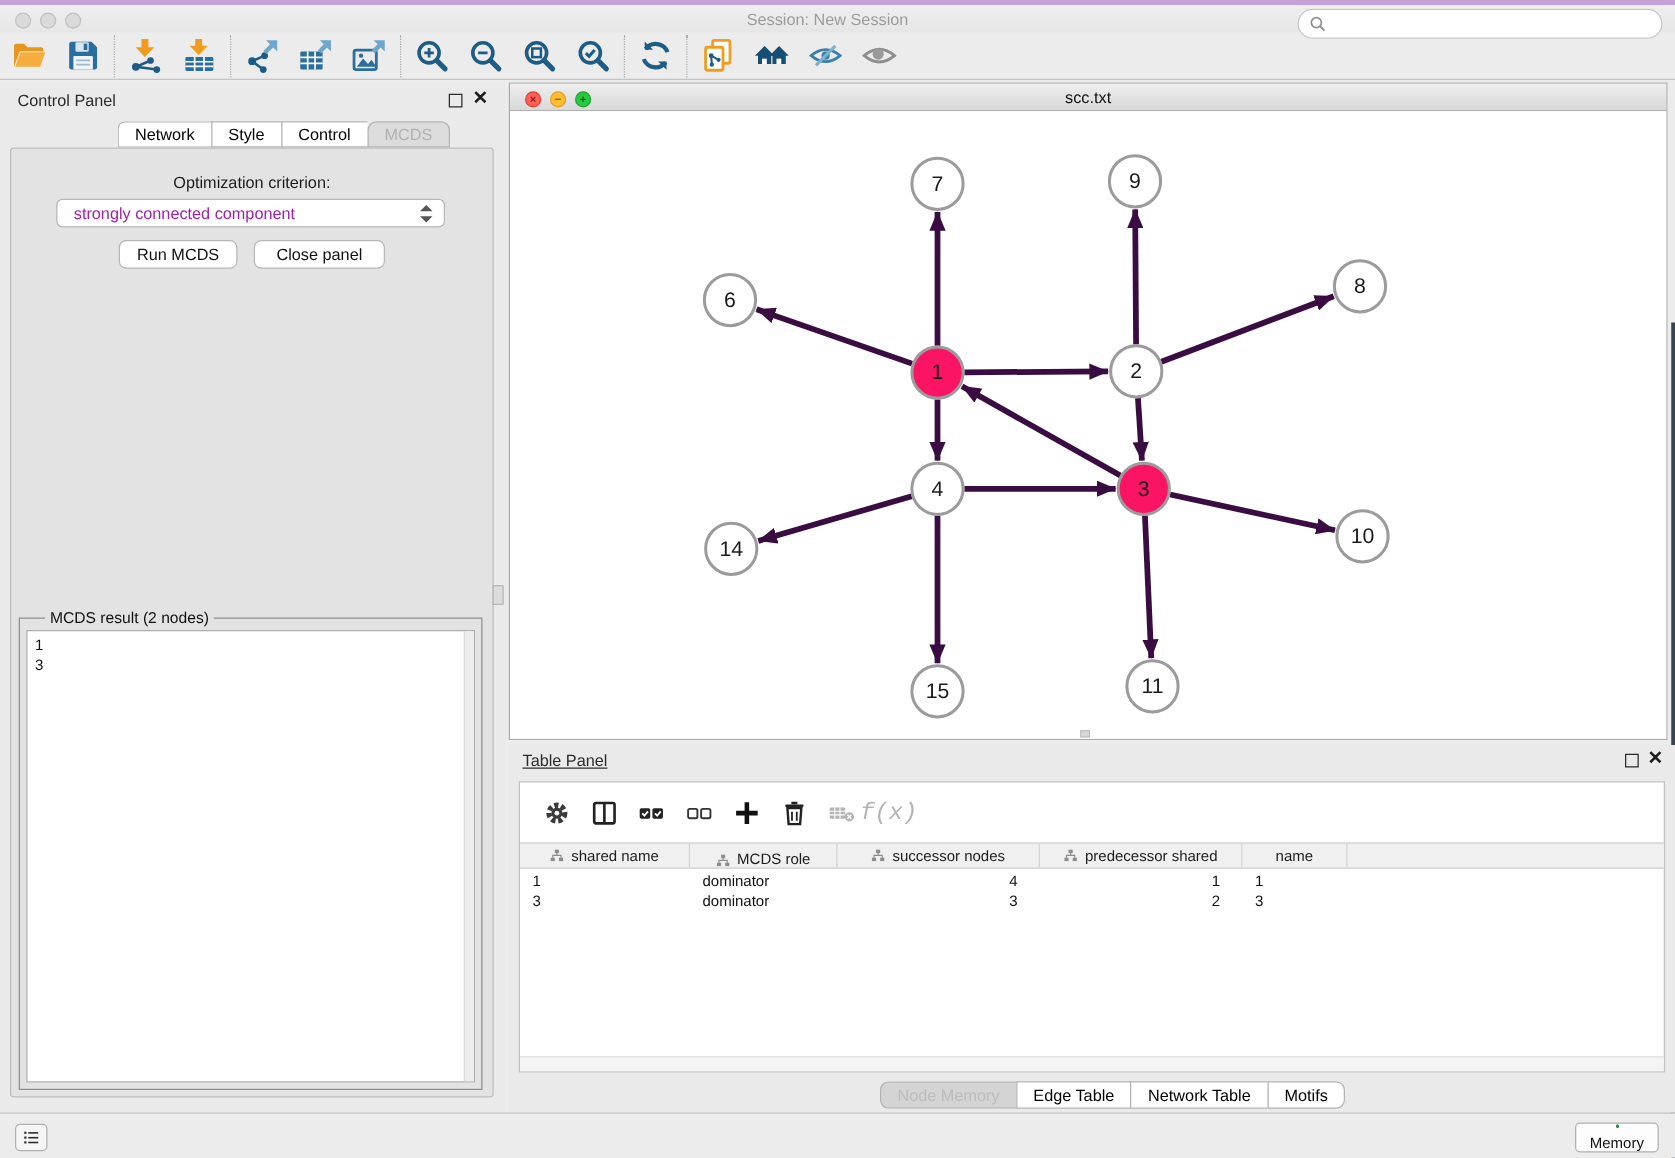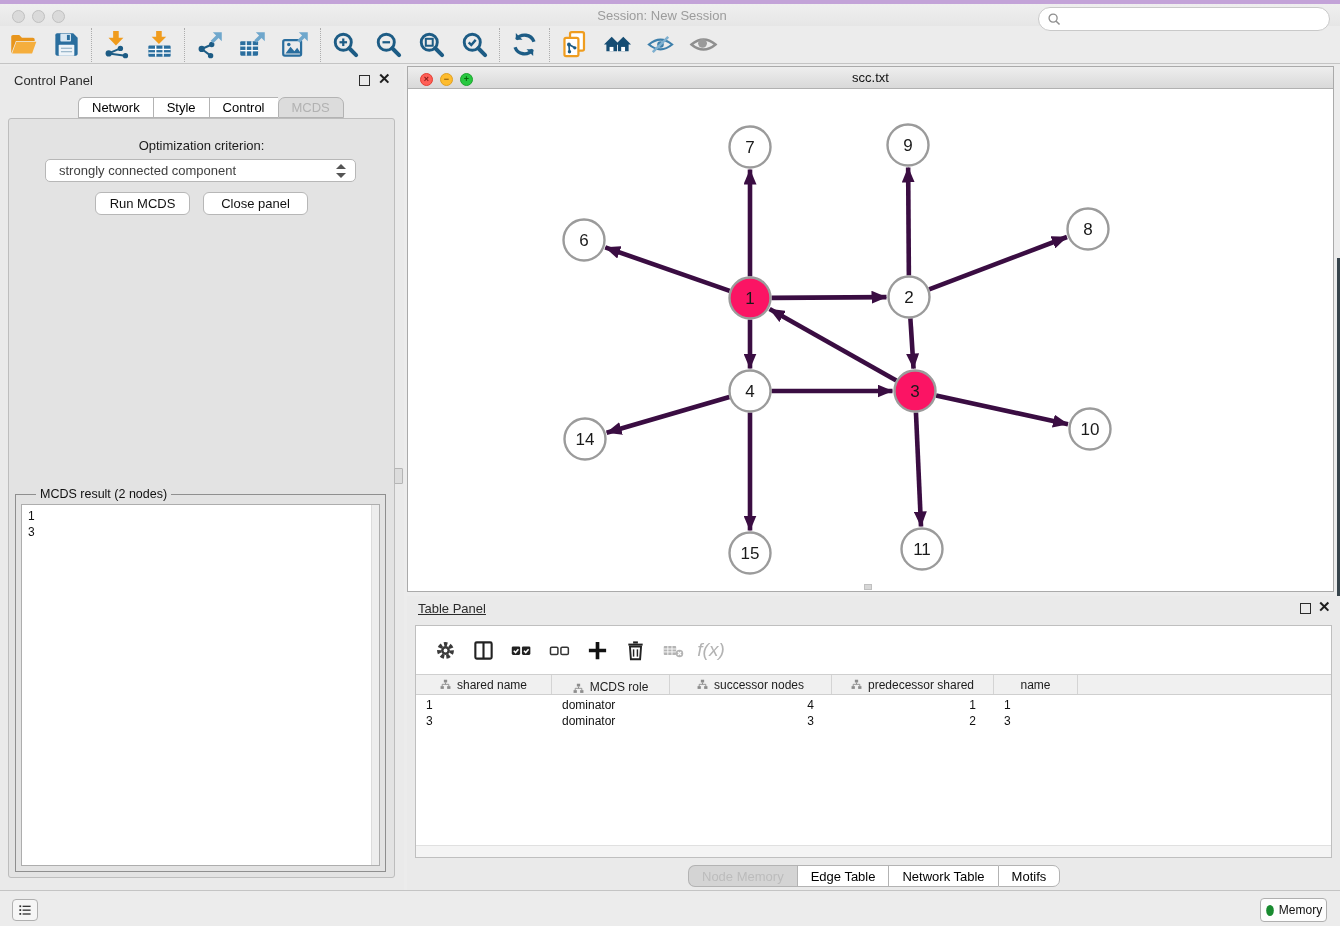--- a/index.html
+++ b/index.html
@@ -26,30 +26,30 @@
 
   
   #control-panel { position:absolute; left:0; top:66px; width:404px; height:824px; background:#eaeaea; }
   .panel-title { position:absolute; left:14px; top:7px; font-size:13px; color:#2b2b2b; }
   .float-btn { position:absolute; top:9px; width:11px; height:11px; border:1.6px solid #2b2b2b; background:transparent; }
   .close-btn { position:absolute; top:4px; font-size:15px; font-weight:bold; color:#1d1d1d; line-height:18px; }
 
   #cp-tabs { position:absolute; left:78px; top:31px; display:flex; }
   .tab { height:21px; padding:0 13px; font-size:13px; display:flex; align-items:center; background:#fff;
          border:1px solid #b3b3b3; border-right:none; color:#000; }
-  .tab:first-child { border-radius:6px 0 0 0; }
+  .tab:first-child { border-radius:6px 0 0 0;margin-left:16px; }
   .tab:last-child { border-right:1px solid #b3b3b3; border-radius:0 7px 0 0; }
   .tab.active { background:#dcdcdc; color:#b2b2b2; border-radius:7px 7px 0 0; }
 
   #cp-body { position:absolute; left:8px; top:52px; width:387px; height:760px; background:#e3e3e3;
              border:1px solid #bdbdbd; border-radius:3px; }
   #opt-label { position:absolute; left:0; right:0; top:19px; text-align:center; font-size:13px; color:#1c1c1c; }
   #criterion-select { position:absolute; left:36px; top:40px; width:311px; height:23px; background:#fff;
              border:1px solid #b7b7b7; border-radius:5px; display:flex; align-items:center;
-             font-size:13px; padding-left:13px; color:#404040; }
+             font-size:13px; padding-left:13px; color:#a21caf; }
   .stepper { position:absolute; right:8px; top:3px; width:11px; height:16px; }
   .stepper i { position:absolute; left:0; width:0; height:0; border-left:5px solid transparent; border-right:5px solid transparent; }
   .stepper .up { top:1px; border-bottom:5px solid #555; }
   .stepper .dn { bottom:1px; border-top:5px solid #555; }
   .cp-btn { position:absolute; top:73px; height:23px; background:#fff; border:1px solid #b7b7b7; border-radius:6px;
             font-size:13px; display:flex; align-items:center; justify-content:center; color:#111; }
   #run-btn { left:86px; width:95px; }
   #closepanel-btn { left:194px; width:105px; }
 
   #result-box { position:absolute; left:6px; top:375px; width:371px; height:378px; border:1px solid #8f8f8f; background:#e3e3e3; }
@@ -74,42 +74,42 @@
   #h-splitter-grip { position:absolute; left:456px; bottom:1px; width:8px; height:6px; background:#d7d7d7; border:1px solid #c0c0c0; }
 
   #right-edge { position:absolute; right:0; top:258px; width:3px; height:668px; background:#37444c; }
 
   
   #table-panel { position:absolute; left:407px; top:596px; width:933px; height:294px; background:#eaeaea; }
   #tp-container { position:absolute; left:8px; top:29px; width:917px; height:233px; background:#fff; border:1px solid #bfbfbf; }
   #tp-toolbar { position:absolute; left:0; top:0; right:0; height:48px; display:flex; align-items:center; padding-left:10px; }
   .tp-btn { width:38px; height:30px; display:flex; align-items:center; justify-content:center; }
   .tp-btn svg { width:23px; height:23px; }
-  .fx { font-family:Liberation Sans, sans-serif; font-style:italic; font-size:19px; color:#b3b3b3; }
+  .fx { font-family:Liberation Mono, monospace; font-style:italic; font-size:19px; color:#b3b3b3; }
   #tp-header { position:absolute; left:0; top:48px; right:0; height:21px; background:#f0f0f0;
                border-top:1px solid #cfcfcf; border-bottom:1px solid #cfcfcf; display:flex; }
   .th-cell { height:19px; display:flex; align-items:center; justify-content:center; font-size:12px; color:#1c1c1c;
              border-right:1px solid #d4d4d4; gap:6px; }
   .th-cell svg { width:11px; height:11px; }
   .tp-row { position:absolute; left:0; right:0; height:16px; display:flex; font-size:12px; color:#111; }
   .td-cell { height:16px; line-height:16px; white-space:nowrap; overflow:hidden; }
   #tp-hscroll { position:absolute; left:0; right:0; bottom:0; height:12px; background:#f4f4f4; border-top:1px solid #e0e0e0; }
   #tp-tabs { position:absolute; left:281px; top:269px; display:flex; }
   #tp-tabs .tab { height:22px; }
   #tp-tabs .tab:first-child { border-radius:7px 0 0 7px; }
   #tp-tabs .tab:last-child { border-radius:0 7px 7px 0; }
   #tp-tabs .tab.active { background:#d4d4d4; color:#bcbcbc; border-radius:7px 0 0 7px; }
 
   
   #status-bar { position:absolute; left:0; top:890px; width:1340px; height:36px; background:#ececec; border-top:1px solid #c4c4c4; }
   #list-btn { position:absolute; left:12px; top:8px; width:26px; height:22px; background:#f6f6f6; border:1px solid #b0b0b0;
               border-radius:4px; display:flex; align-items:center; justify-content:center; }
   #list-btn svg { width:16px; height:16px; }
   #memory-btn { position:absolute; right:13px; top:7px; width:67px; height:24px; background:#fdfdfd; border:1px solid #b0b0b0;
-                border-radius:4px; display:flex; align-items:center; justify-content:center; gap:4px; font-size:12px; color:#111; }
+                border-radius:4px; display:flex; align-items:center; justify-content:center; gap:4px; font-size:12px; color:#111;flex-direction:column; }
   #memory-btn svg { width:10px; height:15px; }
 </style>
 </head>
 <body>
 
 <div id="top-strip"></div>
 
 <div id="titlebar">
   <span class="traffic t-inactive" style="left:12px"></span>
   <span class="traffic t-inactive" style="left:32px"></span>

